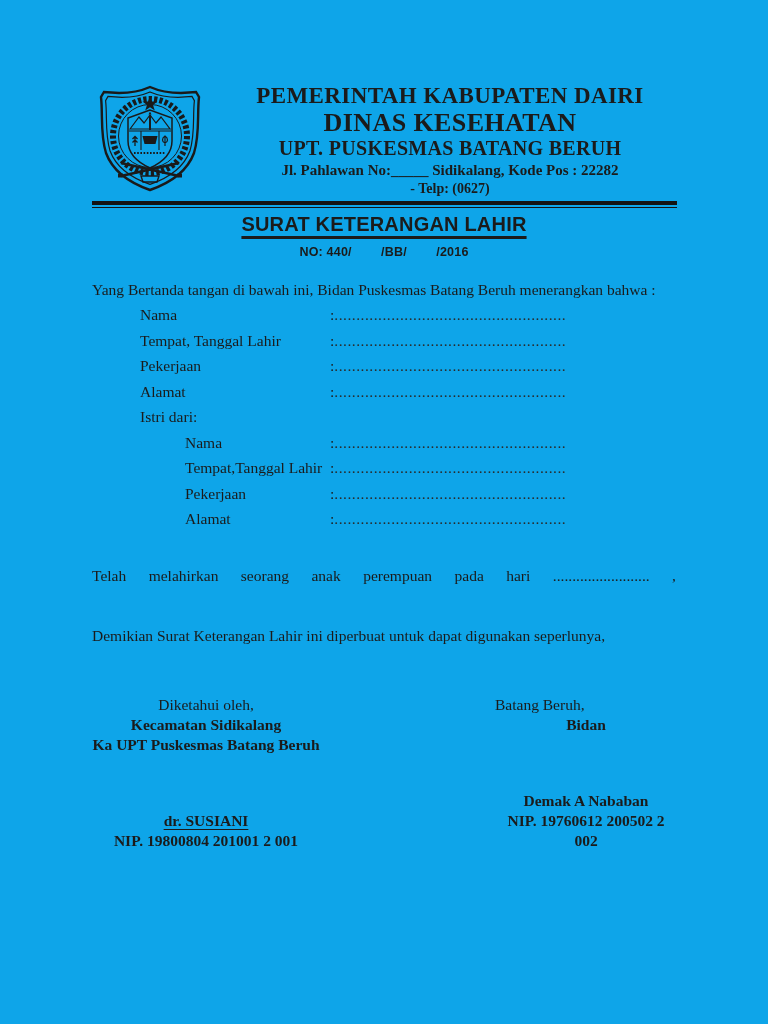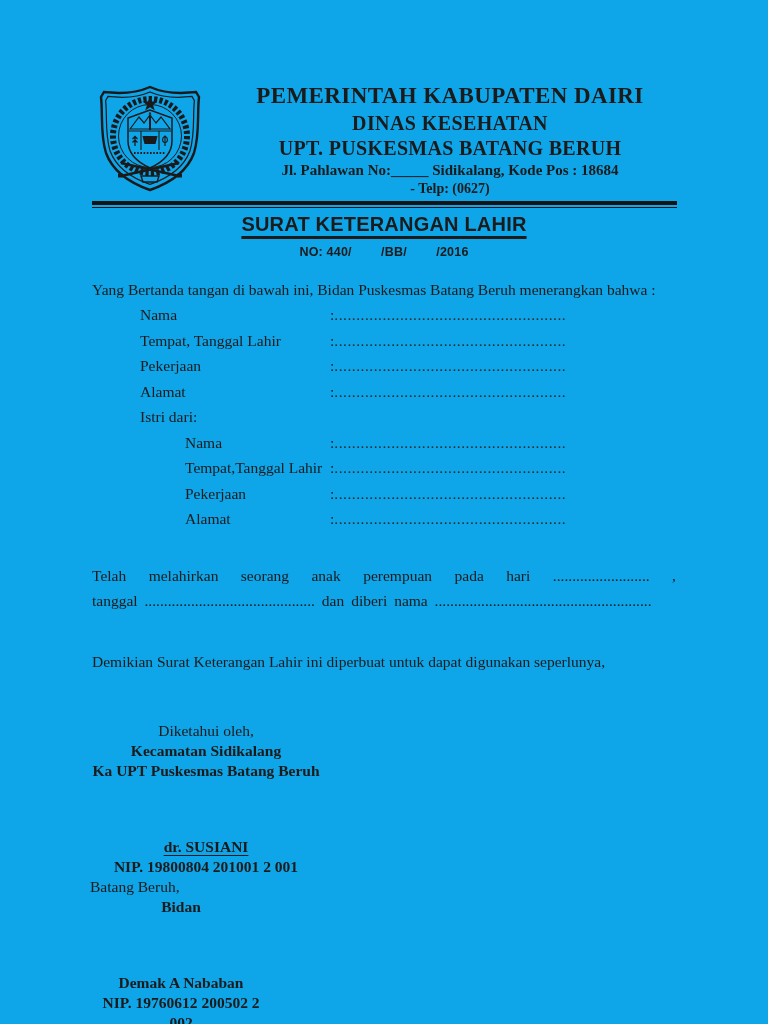--- a/index.html
+++ b/index.html
@@ -27,21 +27,21 @@
     width: 112px;
     height: 108px;
   }
   .crest svg { width: 100%; height: 100%; }
   .letterhead-text {
     margin-left: 118px;
     text-align: center;
     line-height: 1.15;
   }
   .lh1 { font-size: 23px; font-weight: bold; letter-spacing: 0.4px; line-height: 28px; }
-  .lh2 { font-size: 20px; font-weight: bold; letter-spacing: 0.4px; line-height: 26px; }
+  .lh2 { font-size: 26px; font-weight: bold; letter-spacing: 0.4px; line-height: 26px; }
   .lh3 { font-size: 20px; font-weight: bold; letter-spacing: 0.3px; line-height: 25px; }
   .lh4 { font-size: 15px; font-weight: bold; line-height: 19px; }
   .lh5 { font-size: 14px; font-weight: bold; line-height: 18px; }
   
   .rule-wrap { margin: 3px 91px 0 92px; }
   .rule-thick { height: 4px; background: #141414; }
   .rule-thin  { height: 1px; background: #141414; margin-top: 2px; }
   
   .doc-title {
     margin-top: 5px;
@@ -89,21 +89,20 @@
   .statement { margin: 27px 92px 0 92px; font-size: 15.5px; }
   .stmt-line1 { text-align: justify; text-align-last: justify; line-height: 25.5px; }
   .stmt-line2 { line-height: 25.5px; word-spacing: 3px; white-space: nowrap; overflow: hidden; }
   .closing { margin: 39px 80px 11px 92px; font-size: 15.5px; }
   
   .signatures {
     display: flex;
     justify-content: space-between;
     margin: 50px 91px 0 90px;
     font-size: 15.5px;
-    flex-direction: column;
   }
   .sig-col-left  { width: 232px; text-align: center; line-height: 20px; }
   .sig-col-right { width: 182px; text-align: center; line-height: 20px; }
   .sig-plain { font-weight: normal; }
   .sig-col-right .sig-plain { text-align: left; }
   .sig-bold { font-weight: bold; }
   .sig-name-block { margin-top: 56px; }
   .sig-name-underline { font-weight: bold; text-decoration: underline; text-underline-offset: 3px; }
   .sig-name { font-weight: bold; }
   .sig-nip { font-weight: bold; }
@@ -151,21 +150,21 @@
           <rect x="83" y="89.5" width="5" height="4" fill="#1a1a1a" stroke="none"></rect>
         </g>
 
         <path d="M47,92 L65,92 L63,98 L49,98 Z" stroke-width="1.4"></path>
       </svg>
     </div>
     <div class="letterhead-text">
       <div class="lh1">PEMERINTAH KABUPATEN DAIRI</div>
       <div class="lh2">DINAS KESEHATAN</div>
       <div class="lh3">UPT. PUSKESMAS BATANG BERUH</div>
-      <div class="lh4">Jl. Pahlawan No:_____ Sidikalang, Kode Pos : 18684</div>
+      <div class="lh4">Jl. Pahlawan No:_____ Sidikalang, Kode Pos : 22282</div>
       <div class="lh5">- Telp: (0627)</div>
     </div>
   </div>
 
   <div class="rule-wrap">
     <div class="rule-thick"></div>
     <div class="rule-thin"></div>
   </div>
 
   <div class="doc-title">
@@ -214,21 +213,20 @@
     </div>
     <div class="field-row g2">
       <span class="f-label">Alamat</span>
         <span>: </span>
         <span class="f-leader">.....................................................</span>
     </div>
   </div>
 
   <div class="statement">
     <div class="stmt-line1">Telah melahirkan seorang anak perempuan pada hari ......................... ,</div>
-    <div class="stmt-line2">tanggal ............................................ dan diberi nama ........................................................</div>
   </div>
 
   <div class="closing">Demikian Surat Keterangan Lahir ini diperbuat untuk dapat digunakan seperlunya,</div>
 
   <div class="signatures">
     <div class="sig-col-left">
       <div class="sig-plain">Diketahui oleh,</div>
       <div class="sig-bold">Kecamatan Sidikalang</div>
       <div class="sig-bold">Ka UPT Puskesmas Batang Beruh</div>
       <div class="sig-name-block">

